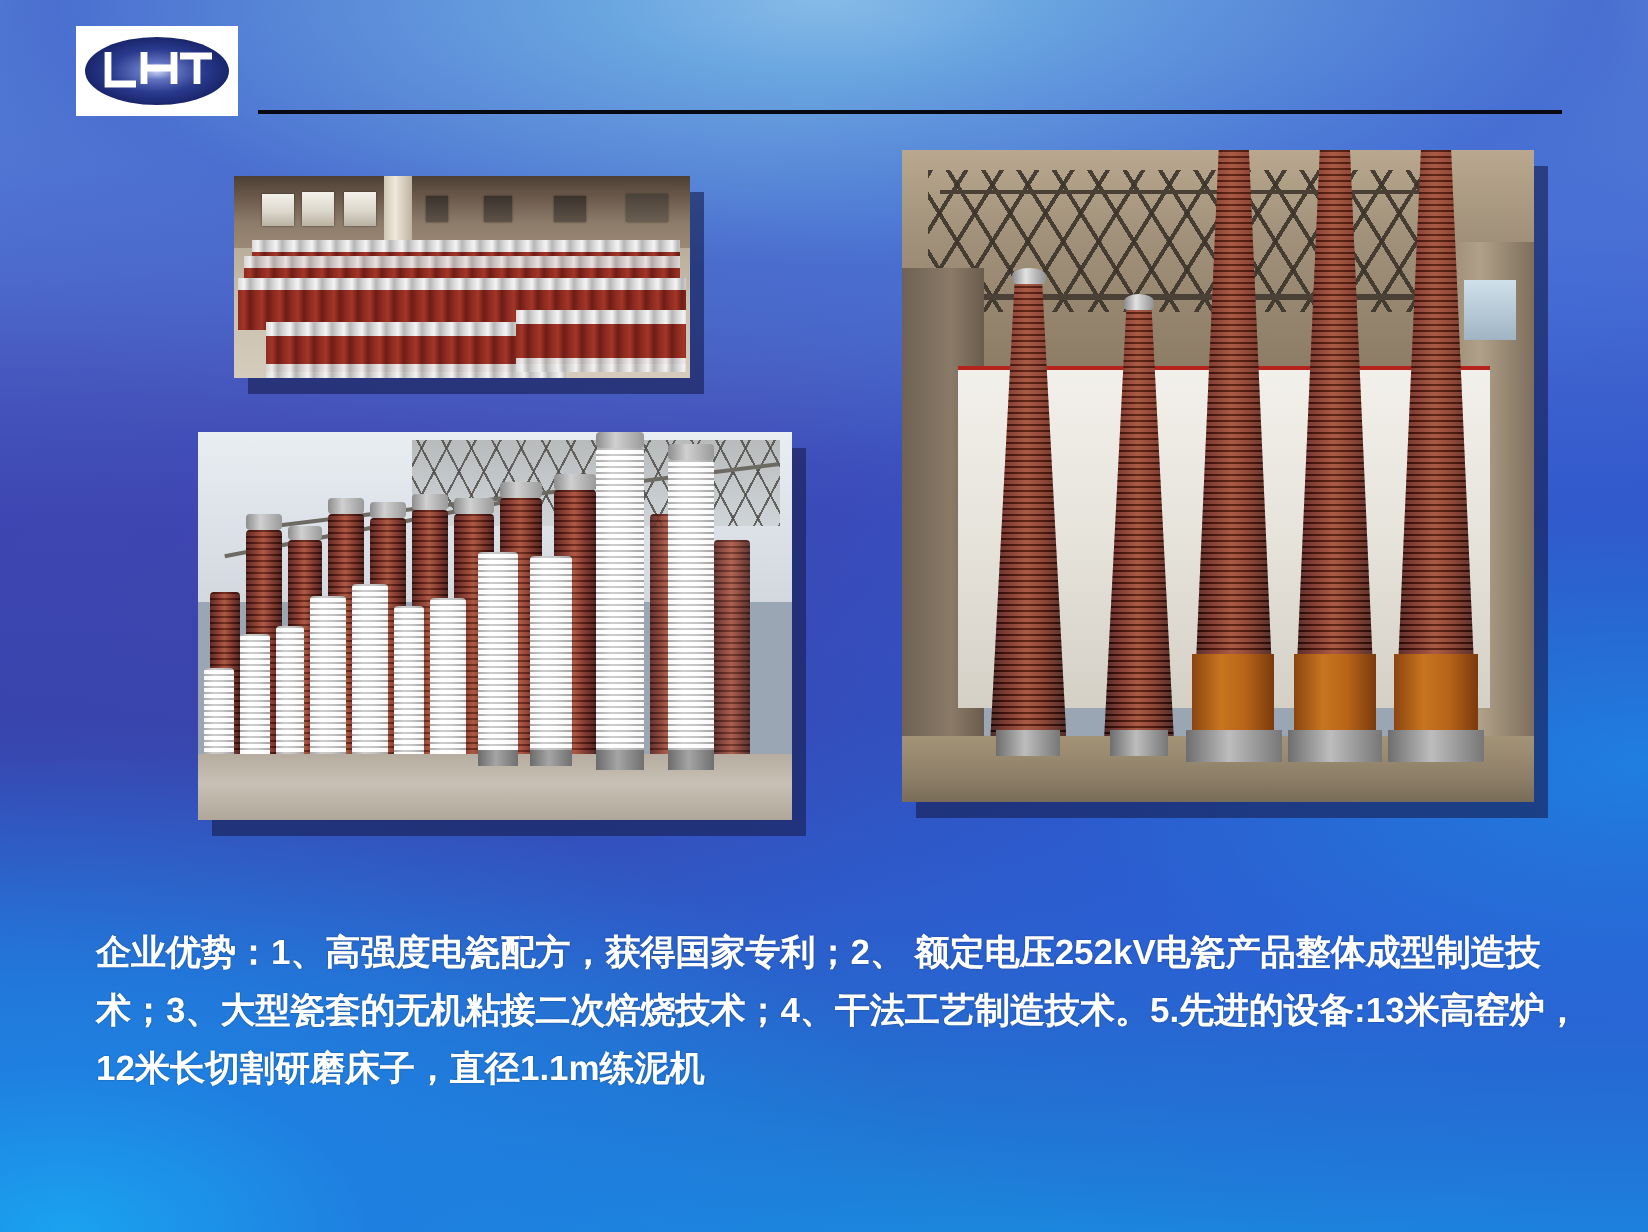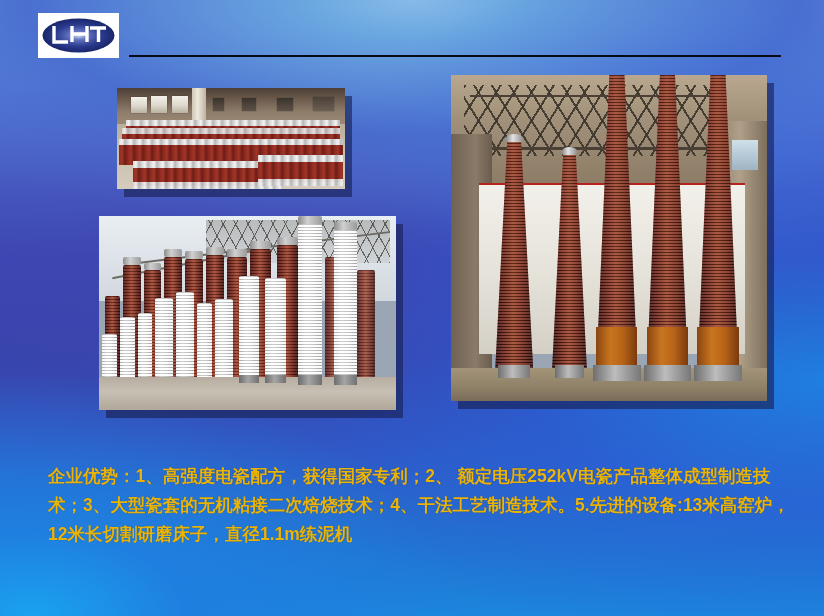--- a/index.html
+++ b/index.html
@@ -193,21 +193,21 @@
   }
   .p3-flange {
     position: absolute; background: linear-gradient(90deg,#6e6e6e 0%, #bdbdbd 45%, #777 100%);
   }
   
   .caption {
     position: absolute;
     left: 48px;
     top: 462px;
     width: 752px;
-    color: #eab308;
+    color: #ffffff;
     font-family: "Liberation Sans", sans-serif;
     font-size: 17.5px;
     font-weight: bold;
     line-height: 29px;
     letter-spacing: 0px;
     text-shadow: 0 0 1px rgba(0,0,0,0.35);
     white-space: pre-wrap;
   }
 </style>
 </head>

